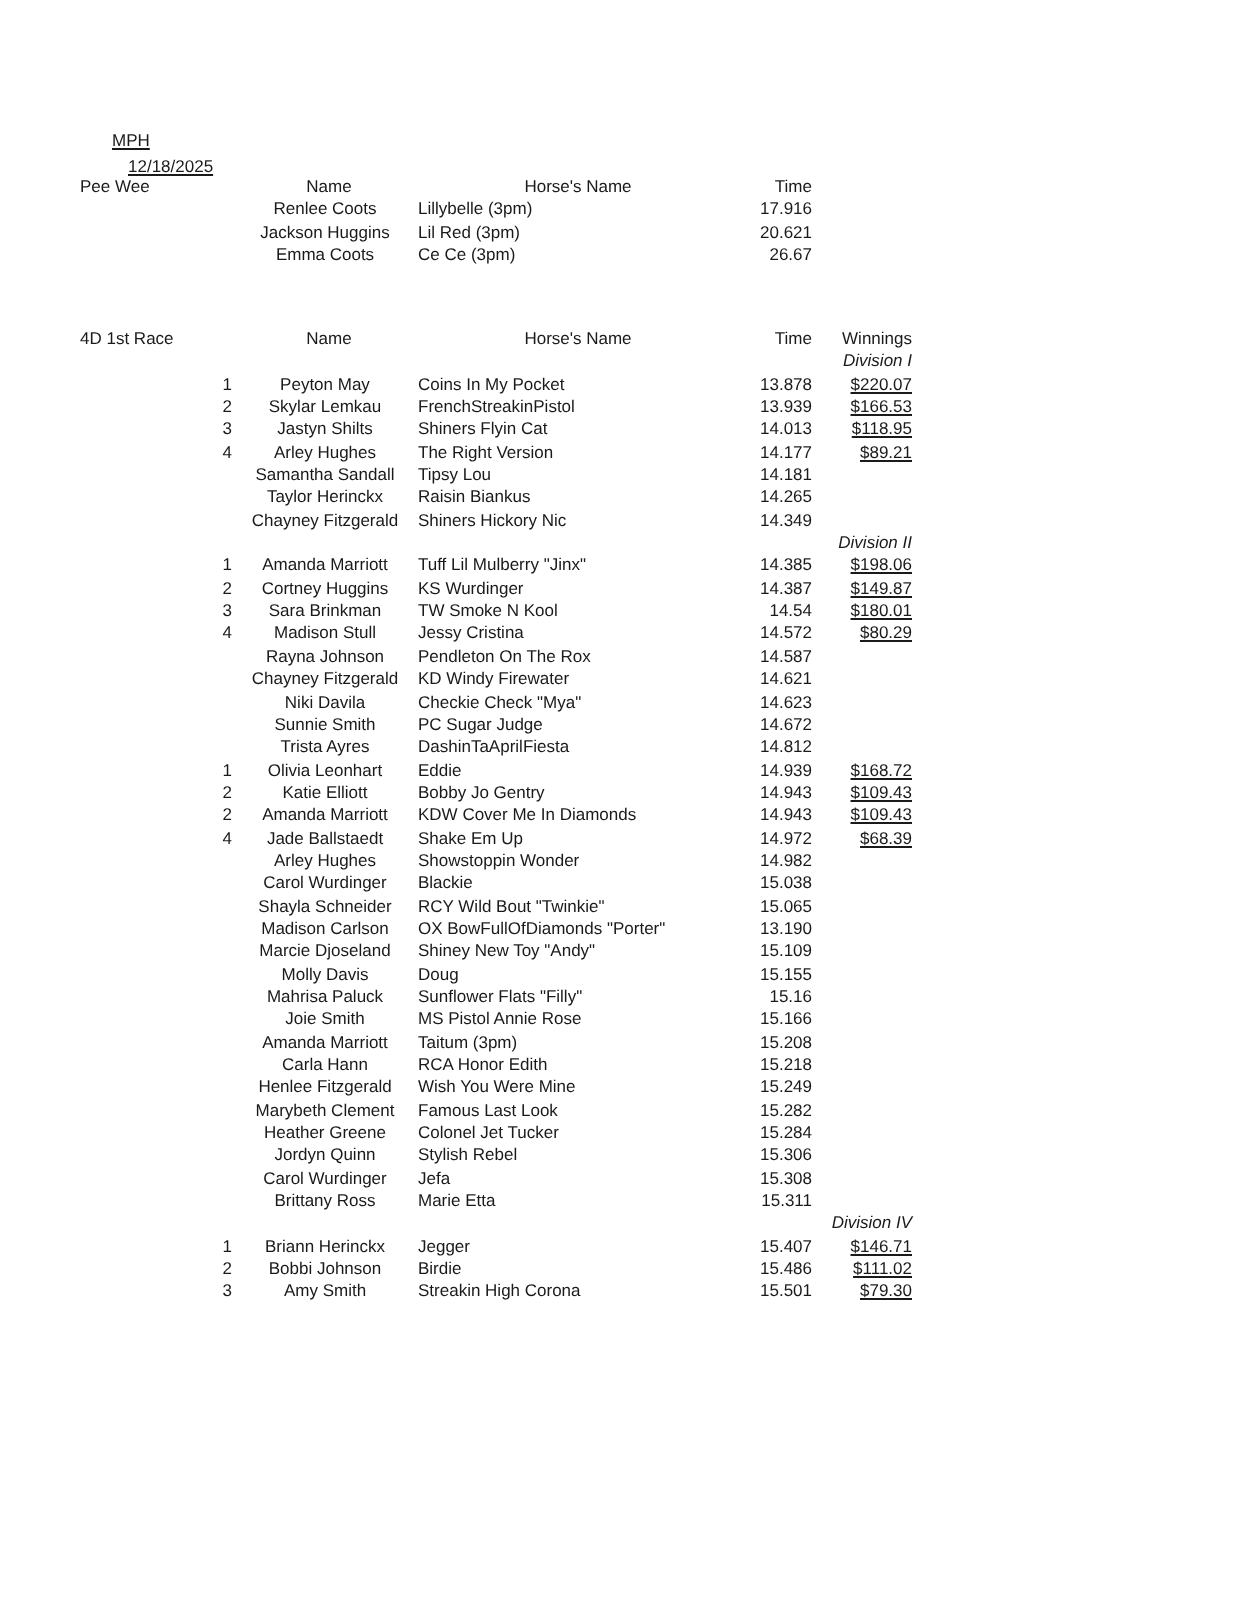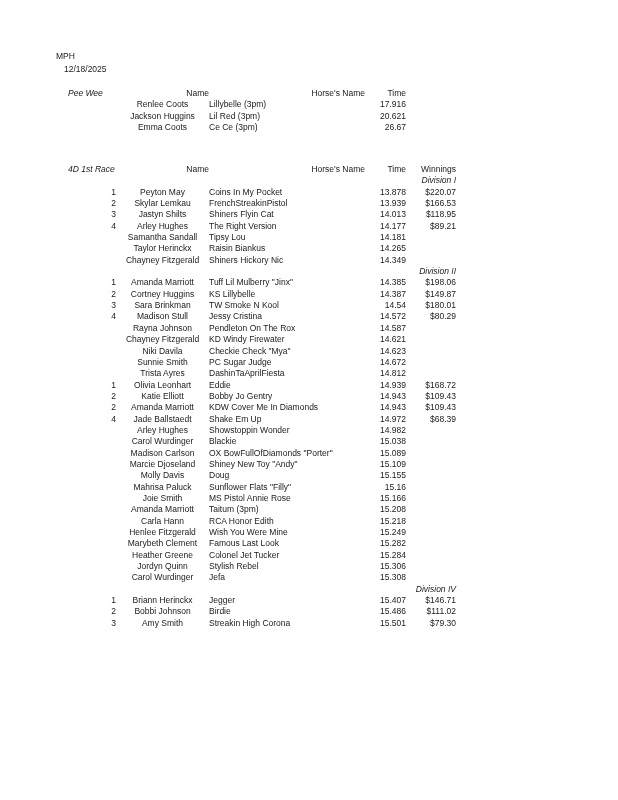--- a/index.html
+++ b/index.html
@@ -19,42 +19,42 @@
     width: 618px;
     height: 800px;
     background: #ffffff;
     box-sizing: border-box;
   }
 
   
   .doc-meta {
     position: absolute;
     left: 56px;
-    top: 50px;
+    top: 64px;
     font-size: 8.5px;
     line-height: 13px;
+    text-decoration: underline;
   }
   .doc-meta .date {
     padding-left: 8px;
   }
 
   
   .section {
     position: absolute;
     left: 0;
     width: 618px;
   }
   .section-label {
     position: absolute;
-    left: 68px;
+    left: 40px;
     top: 0;
     font-size: 8.5px;
     line-height: 11px;
     white-space: nowrap;
-    font-style: italic;
   }
 
   
   table.results {
     position: absolute;
     left: 103px;
     top: 0;
     border-collapse: collapse;
     font-size: 8.5px;
     table-layout: fixed;
@@ -70,28 +70,28 @@
   col.c-rank   { width: 13px; }
   col.c-name   { width: 93px; }
   col.c-horse  { width: 156px; }
   col.c-time   { width: 41px; }
   col.c-win    { width: 50px; }
 
   .th {
     font-weight: bold;
     font-size: 8.5px;
   }
-  .th.left  { text-align: right; padding-left: 4px; }
+  .th.left  { text-align: center; padding-left: 4px; }
   .th.right { text-align: right; }
 
   td.rank  { text-align: right; padding-right: 0px; }
   td.name  { text-align: center; padding-left: 4px; }
   td.horse { text-align: left; }
   td.time  { text-align: right; }
-  td.win   { text-align: right; }
+  td.win   { text-align: right; text-decoration: underline; }
 
   .division-row td {
     font-style: italic;
     font-weight: bold;
     padding-left: 4px;
     padding-top: 1px;
     text-align: right;
   }
 </style>
 </head>
@@ -227,21 +227,21 @@
             <tr>
               <td class="rank">1</td>
               <td class="name">Amanda Marriott</td>
               <td class="horse">Tuff Lil Mulberry "Jinx"</td>
               <td class="time">14.385</td>
               <td class="win">$198.06</td>
             </tr>
             <tr>
               <td class="rank">2</td>
               <td class="name">Cortney Huggins</td>
-              <td class="horse">KS Lillybelle</td>
+              <td class="horse">KS Wurdinger</td>
               <td class="time">14.387</td>
               <td class="win">$149.87</td>
             </tr>
             <tr>
               <td class="rank">3</td>
               <td class="name">Sara Brinkman</td>
               <td class="horse">TW Smoke N Kool</td>
               <td class="time">14.54</td>
               <td class="win">$180.01</td>
             </tr>
@@ -324,23 +324,30 @@
             </tr>
             <tr>
               <td class="rank"></td>
               <td class="name">Carol Wurdinger</td>
               <td class="horse">Blackie</td>
               <td class="time">15.038</td>
               <td class="win"></td>
             </tr>
             <tr>
               <td class="rank"></td>
+              <td class="name">Shayla Schneider</td>
+              <td class="horse">RCY Wild Bout "Twinkie"</td>
+              <td class="time">15.065</td>
+              <td class="win"></td>
+            </tr>
+            <tr>
+              <td class="rank"></td>
               <td class="name">Madison Carlson</td>
               <td class="horse">OX BowFullOfDiamonds "Porter"</td>
-              <td class="time">15.089</td>
+              <td class="time">13.190</td>
               <td class="win"></td>
             </tr>
             <tr>
               <td class="rank"></td>
               <td class="name">Marcie Djoseland</td>
               <td class="horse">Shiney New Toy "Andy"</td>
               <td class="time">15.109</td>
               <td class="win"></td>
             </tr>
             <tr>
@@ -404,20 +411,27 @@
               <td class="name">Jordyn Quinn</td>
               <td class="horse">Stylish Rebel</td>
               <td class="time">15.306</td>
               <td class="win"></td>
             </tr>
             <tr>
               <td class="rank"></td>
               <td class="name">Carol Wurdinger</td>
               <td class="horse">Jefa</td>
               <td class="time">15.308</td>
+              <td class="win"></td>
+            </tr>
+            <tr>
+              <td class="rank"></td>
+              <td class="name">Brittany Ross</td>
+              <td class="horse">Marie Etta</td>
+              <td class="time">15.311</td>
               <td class="win"></td>
             </tr>
             <tr class="division-row">
               <td colspan="5">Division IV</td>
             </tr>
             <tr>
               <td class="rank">1</td>
               <td class="name">Briann Herinckx</td>
               <td class="horse">Jegger</td>
               <td class="time">15.407</td>

